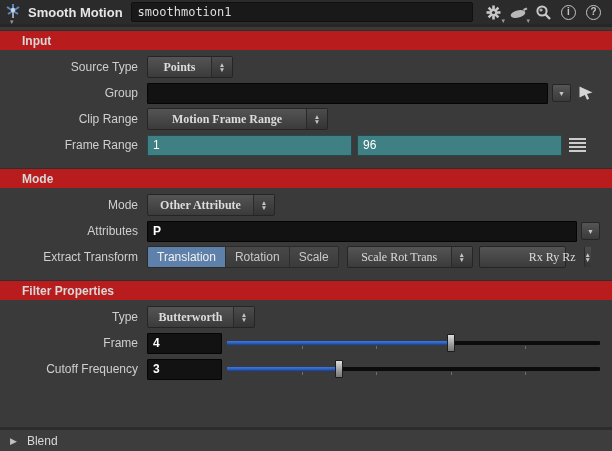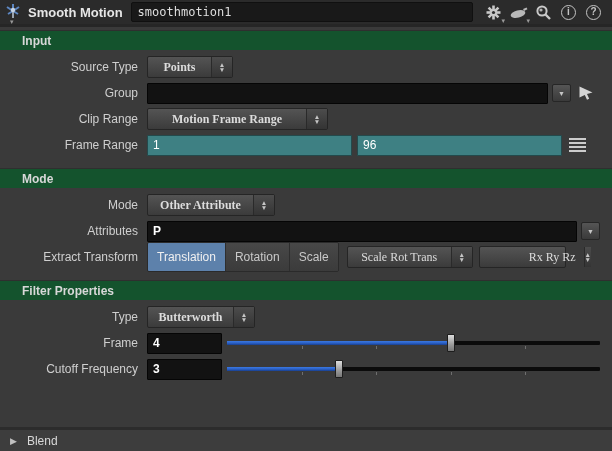--- a/index.html
+++ b/index.html
@@ -27,21 +27,21 @@
   .tb-btn { position:relative; width:25px; height:22px; display:flex; align-items:center; justify-content:center; }
   .tb-btn .mini-caret { position:absolute; right:1px; bottom:-1px; font-size:7px; color:#9a9a9a; line-height:6px; }
   .circle-glyph {
     width:15px; height:15px; border:1.5px solid #c4c4c4; border-radius:50%;
     display:flex; align-items:center; justify-content:center;
     color:#c4c4c4; font-size:10px; font-weight:bold; line-height:1;
   }
 
   
   .section-header {
-    height:20px; background:#14532d; border-top:1px solid #2f2f2f;
+    height:20px; background:#b91c1c; border-top:1px solid #2f2f2f;
     display:flex; align-items:center; padding-left:22px;
     font-weight:bold; color:#d8d8d8; margin:8px 0 6px 0; flex:0 0 auto;
   }
   .section-header.first { margin-top:3px; }
   .row { display:flex; align-items:center; height:22px; margin:0 12px 4px 0; flex:0 0 auto; }
   .row-label { width:147px; text-align:right; padding-right:9px; color:#cfcfcf; flex:0 0 147px; white-space:nowrap; }
 
   
   .dropdown {
     display:inline-flex; align-items:stretch; height:22px;
@@ -76,21 +76,21 @@
   .frame-input { width:205px; }
   .num-input { width:75px; font-weight:bold; }
 
   .dd-mini-btn {
     width:19px; height:18px; margin-left:4px; border-radius:2px;
     background:linear-gradient(#555,#3a3a3a); border:1px solid #262626;
     display:flex; align-items:center; justify-content:center; color:#c6c6c6; font-size:7px;
   }
 
   
-  .seg-group { display:inline-flex; height:30px; border:1px solid #2a2a2a; border-radius:2px; overflow:hidden; }
+  .seg-group { display:inline-flex; height:22px; border:1px solid #2a2a2a; border-radius:2px; overflow:hidden; }
   .seg {
     display:flex; align-items:center; justify-content:center; padding:0 9px;
     background:linear-gradient(#484848,#3b3b3b); color:#c9c9c9; border-right:1px solid #2e2e2e;
   }
   .seg:last-child { border-right:none; }
   .seg.selected { background:#5d81ab; color:#f0f0f0; }
 
   
   .slider { position:relative; flex:1; height:18px; margin-left:5px; }
   .sl-track { position:absolute; left:0; right:0; top:7px; height:4px; background:#0b0b0b; border-radius:1px; }

